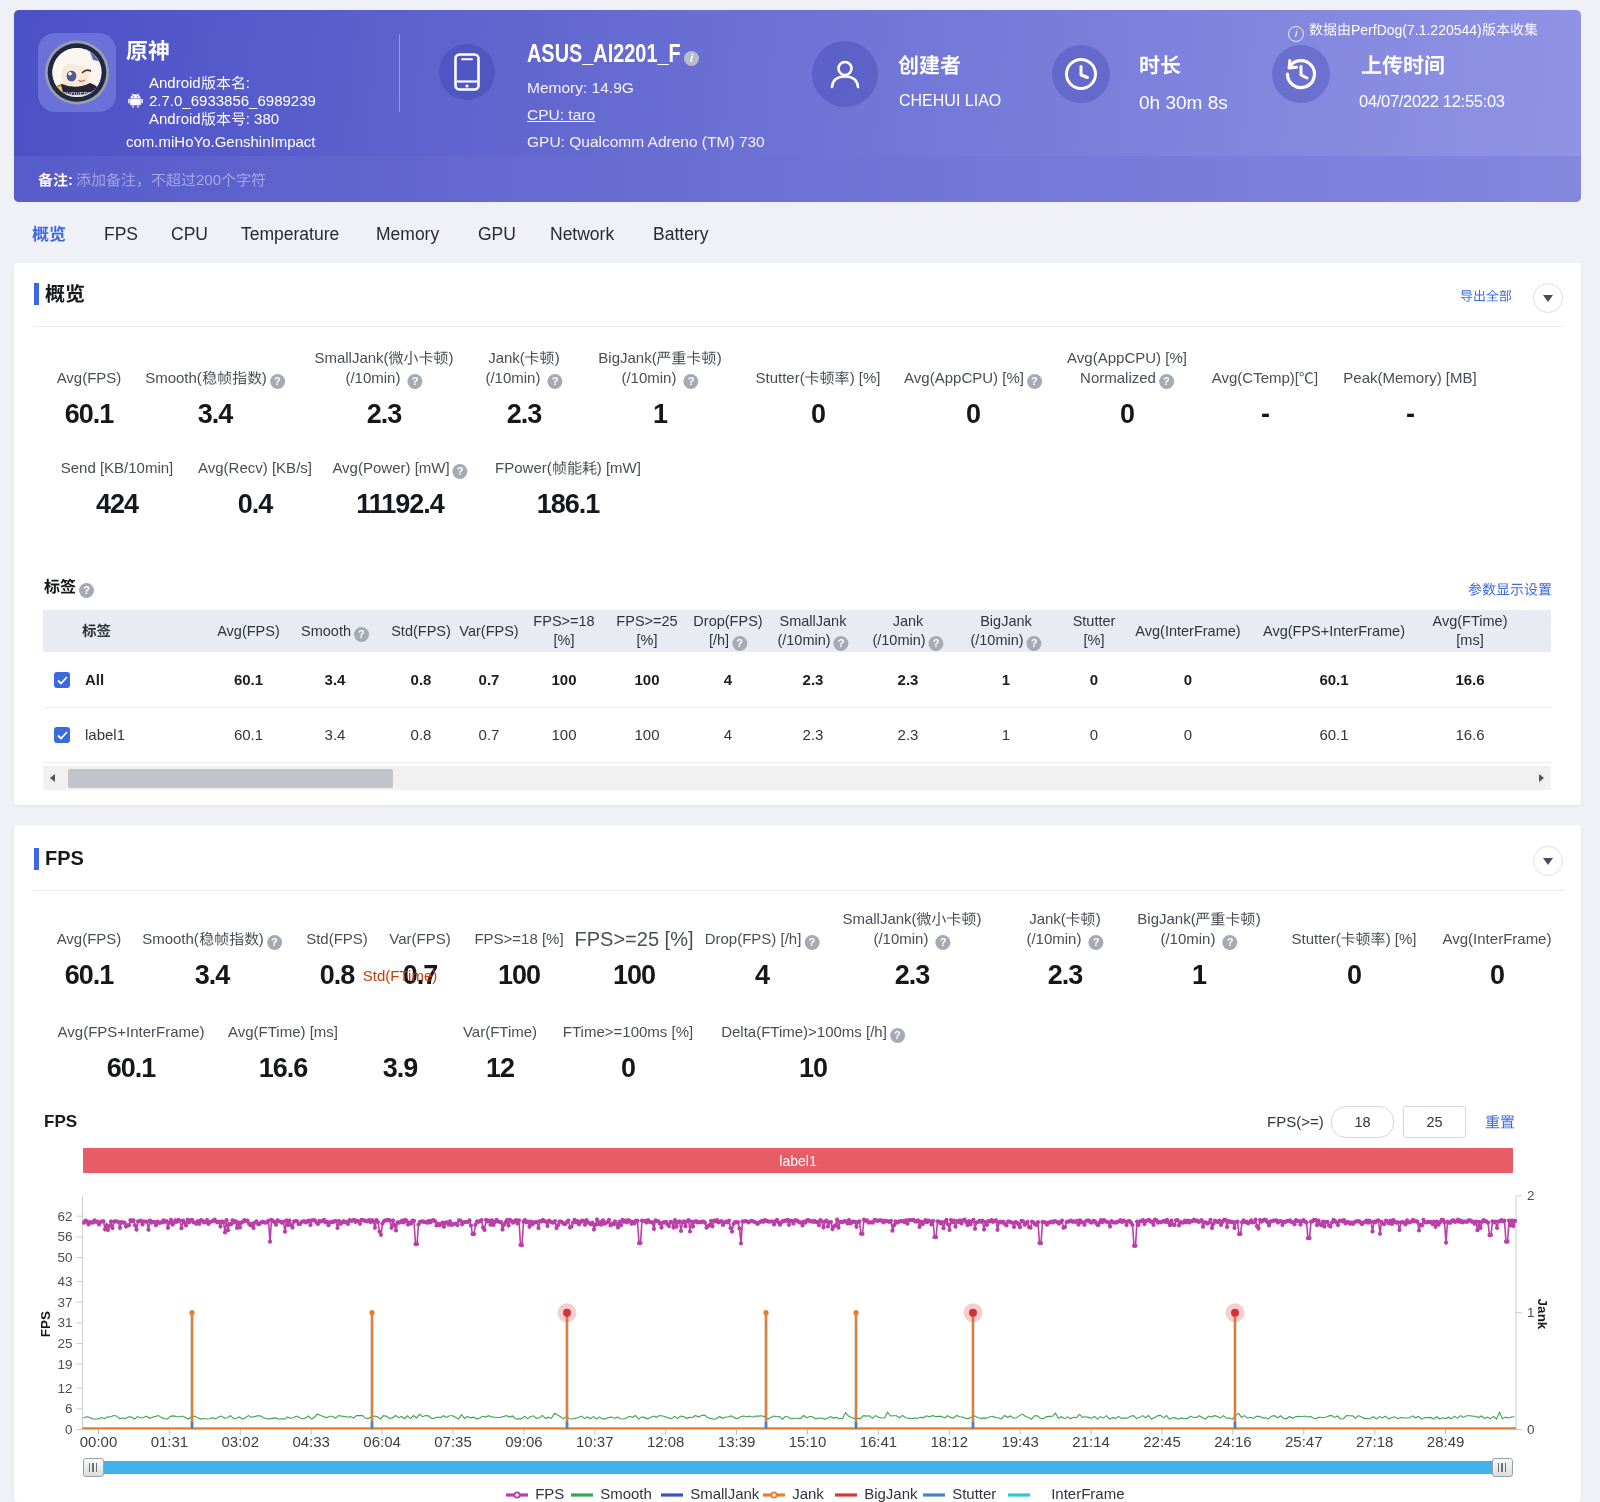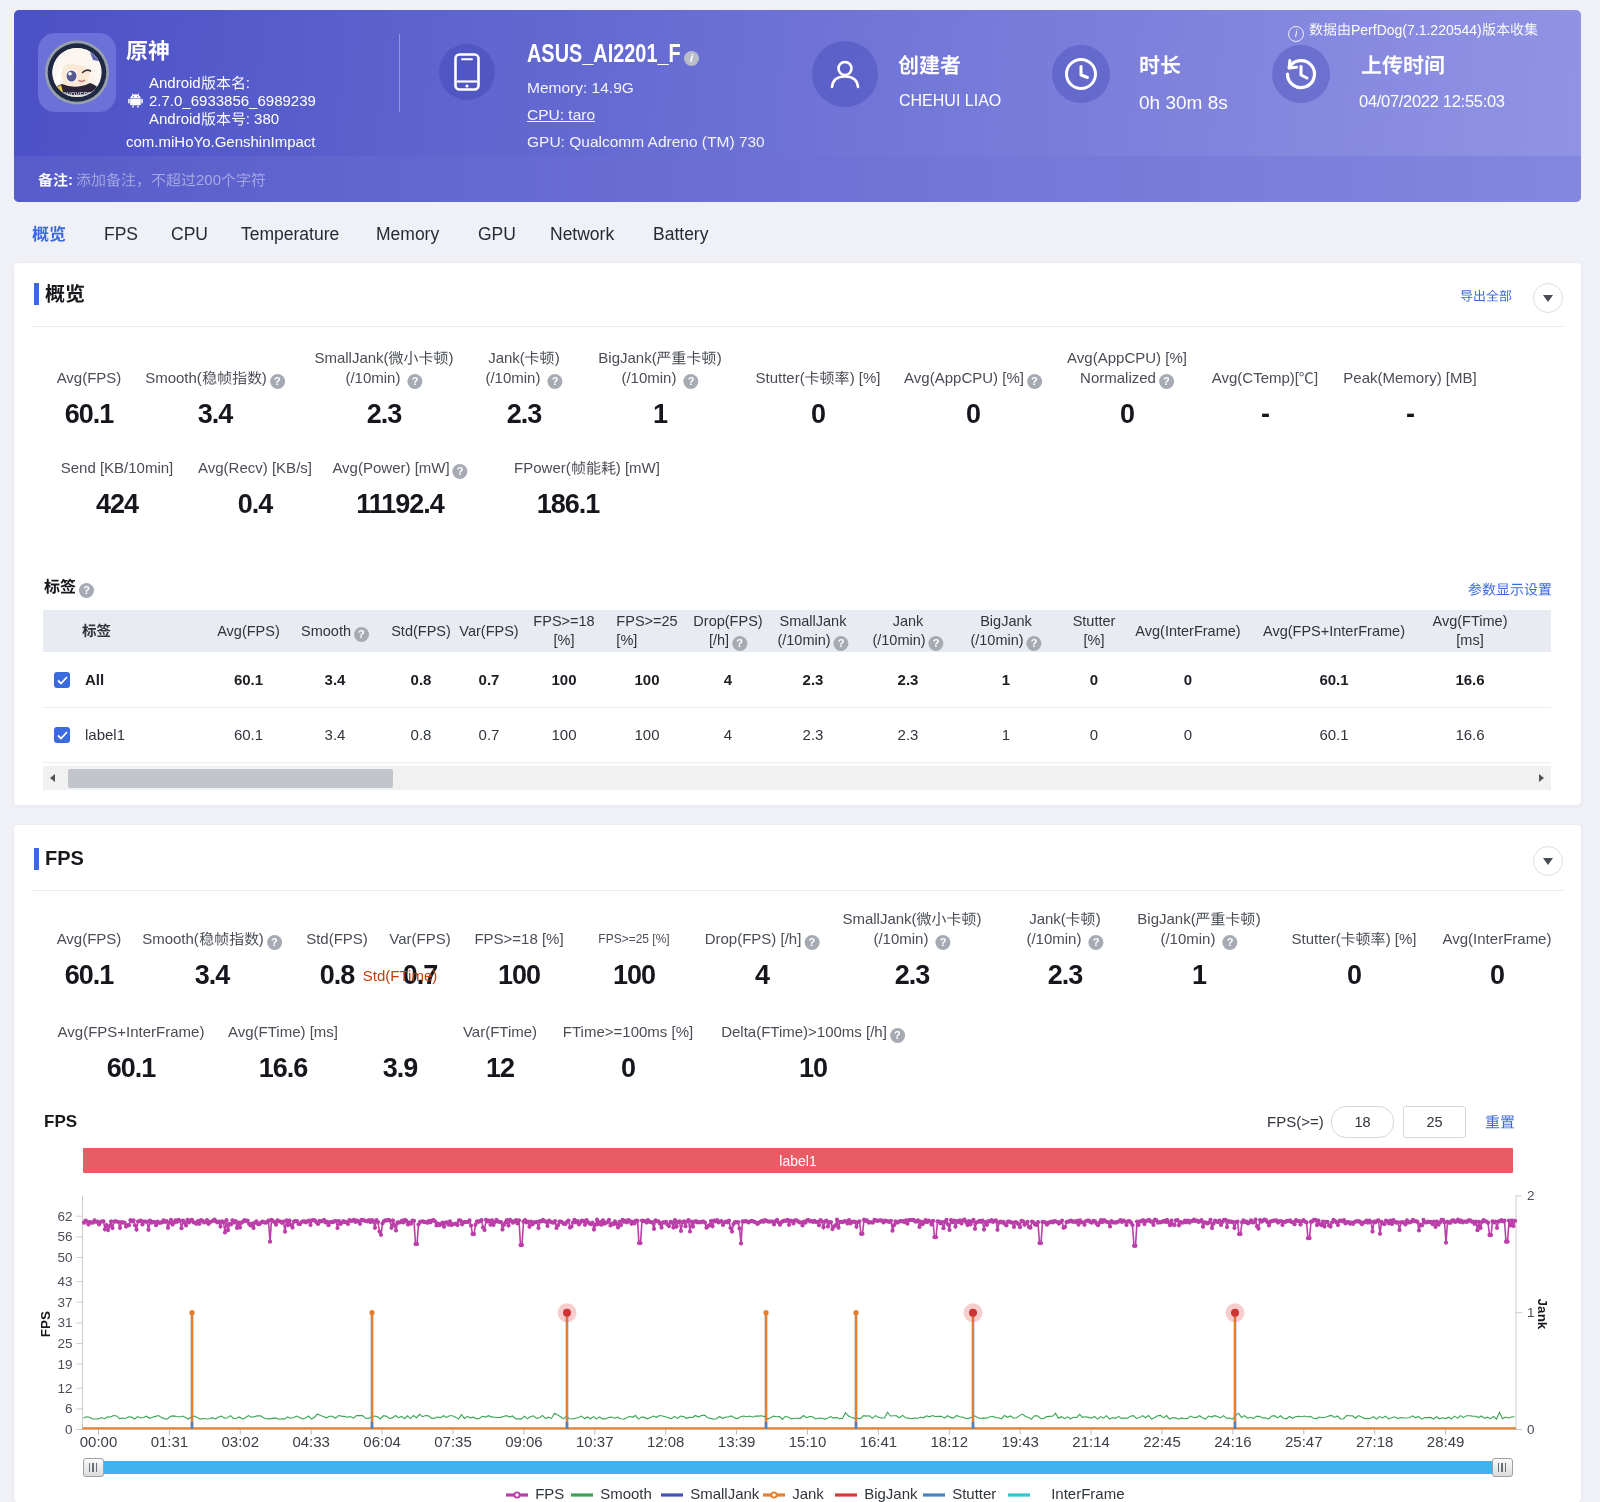--- a/index.html
+++ b/index.html
@@ -306,21 +306,21 @@
     </svg>]</div>
 <div style="position:absolute;left:1265px;top:399px;transform:translateX(-50%);white-space:nowrap;font-size:27px;font-weight:bold;color:#15171c;letter-spacing:-1px">-</div>
 <div style="position:absolute;left:1410px;top:368px;transform:translateX(-50%);white-space:nowrap;font-size:15px;line-height:20px;color:#4a4d55;text-align:center">Peak(Memory) [MB]</div>
 <div style="position:absolute;left:1410px;top:399px;transform:translateX(-50%);white-space:nowrap;font-size:27px;font-weight:bold;color:#15171c;letter-spacing:-1px">-</div>
 <div style="position:absolute;left:117px;top:458px;transform:translateX(-50%);white-space:nowrap;font-size:15px;line-height:20px;color:#4a4d55;text-align:center">Send [KB/10min]</div>
 <div style="position:absolute;left:117px;top:489px;transform:translateX(-50%);white-space:nowrap;font-size:27px;font-weight:bold;color:#15171c;letter-spacing:-1px">424</div>
 <div style="position:absolute;left:255px;top:458px;transform:translateX(-50%);white-space:nowrap;font-size:15px;line-height:20px;color:#4a4d55;text-align:center">Avg(Recv) [KB/s]</div>
 <div style="position:absolute;left:255px;top:489px;transform:translateX(-50%);white-space:nowrap;font-size:27px;font-weight:bold;color:#15171c;letter-spacing:-1px">0.4</div>
 <div style="position:absolute;left:400px;top:458px;transform:translateX(-50%);white-space:nowrap;font-size:15px;line-height:20px;color:#4a4d55;text-align:center">Avg(Power) [mW]<span style="display:inline-block;width:15px;height:15px;border-radius:50%;background:#a6abb3;color:#fff;font-size:11px;line-height:15px;text-align:center;font-weight:bold;vertical-align:-2px;margin-left:3px">?</span></div>
 <div style="position:absolute;left:400px;top:489px;transform:translateX(-50%);white-space:nowrap;font-size:27px;font-weight:bold;color:#15171c;letter-spacing:-1px">11192.4</div>
-<div style="position:absolute;left:587px;top:458px;transform:translateX(-50%);white-space:nowrap;font-size:15px;line-height:20px;color:#4a4d55;text-align:center">FPower(<svg style="display:inline-block;vertical-align:-2.4px" width="45.0" height="15.9" viewBox="0 -13.5 45.0 15.9">
+<div style="position:absolute;left:568px;top:458px;transform:translateX(-50%);white-space:nowrap;font-size:15px;line-height:20px;color:#4a4d55;text-align:center">FPower(<svg style="display:inline-block;vertical-align:-2.4px" width="45.0" height="15.9" viewBox="0 -13.5 45.0 15.9">
       <g fill="#4a4d55" transform="scale(0.015)">
         <use href="#gr19" transform="translate(0.0,0)"></use>
         <use href="#gr23" transform="translate(1000.0,0)"></use>
         <use href="#gr32" transform="translate(2000.0,0)"></use>
       </g>
     </svg>) [mW]</div>
 <div style="position:absolute;left:568px;top:489px;transform:translateX(-50%);white-space:nowrap;font-size:27px;font-weight:bold;color:#15171c;letter-spacing:-1px">186.1</div>
 <div style="position:absolute;left:44px;top:578px;"><svg style="display:inline-block;vertical-align:-2.56px" width="32.0" height="16.96" viewBox="0 -14.4 32.0 16.96">
       <g fill="#17181c" transform="scale(0.016)">
         <use href="#gb50" transform="translate(0.0,0)"></use>
@@ -342,21 +342,21 @@
       <g fill="#30343c" transform="scale(0.0145)">
         <use href="#gb50" transform="translate(0.0,0)"></use>
         <use href="#gb57" transform="translate(1000.0,0)"></use>
       </g>
     </svg></div>
 <div style="position:absolute;left:248.5px;top:621.5px;transform:translateX(-50%);white-space:nowrap;font-size:14.5px;line-height:19px;color:#30343c;text-align:center">Avg(FPS)</div>
 <div style="position:absolute;left:335px;top:621.5px;transform:translateX(-50%);white-space:nowrap;font-size:14.5px;line-height:19px;color:#30343c;text-align:center">Smooth<span style="display:inline-block;width:15px;height:15px;border-radius:50%;background:#a6abb3;color:#fff;font-size:11px;line-height:15px;text-align:center;font-weight:bold;vertical-align:-2px;margin-left:3px">?</span></div>
 <div style="position:absolute;left:421px;top:621.5px;transform:translateX(-50%);white-space:nowrap;font-size:14.5px;line-height:19px;color:#30343c;text-align:center">Std(FPS)</div>
 <div style="position:absolute;left:489px;top:621.5px;transform:translateX(-50%);white-space:nowrap;font-size:14.5px;line-height:19px;color:#30343c;text-align:center">Var(FPS)</div>
 <div style="position:absolute;left:564px;top:612.0px;transform:translateX(-50%);white-space:nowrap;font-size:14.5px;line-height:19px;color:#30343c;text-align:center">FPS&gt;=18<br>[%]</div>
-<div style="position:absolute;left:647px;top:612.0px;transform:translateX(-50%);white-space:nowrap;font-size:14.5px;line-height:19px;color:#30343c;text-align:left">FPS&gt;=25<br>[%]</div>
+<div style="position:absolute;left:647px;top:612.0px;transform:translateX(-50%);white-space:nowrap;font-size:14.5px;line-height:19px;color:#30343c;text-align:center">FPS&gt;=25<br>[%]</div>
 <div style="position:absolute;left:728px;top:612.0px;transform:translateX(-50%);white-space:nowrap;font-size:14.5px;line-height:19px;color:#30343c;text-align:center">Drop(FPS)<br>[/h]<span style="display:inline-block;width:15px;height:15px;border-radius:50%;background:#a6abb3;color:#fff;font-size:11px;line-height:15px;text-align:center;font-weight:bold;vertical-align:-2px;margin-left:3px">?</span></div>
 <div style="position:absolute;left:813px;top:612.0px;transform:translateX(-50%);white-space:nowrap;font-size:14.5px;line-height:19px;color:#30343c;text-align:center">SmallJank<br>(/10min)<span style="display:inline-block;width:15px;height:15px;border-radius:50%;background:#a6abb3;color:#fff;font-size:11px;line-height:15px;text-align:center;font-weight:bold;vertical-align:-2px;margin-left:3px">?</span></div>
 <div style="position:absolute;left:908px;top:612.0px;transform:translateX(-50%);white-space:nowrap;font-size:14.5px;line-height:19px;color:#30343c;text-align:center">Jank<br>(/10min)<span style="display:inline-block;width:15px;height:15px;border-radius:50%;background:#a6abb3;color:#fff;font-size:11px;line-height:15px;text-align:center;font-weight:bold;vertical-align:-2px;margin-left:3px">?</span></div>
 <div style="position:absolute;left:1006px;top:612.0px;transform:translateX(-50%);white-space:nowrap;font-size:14.5px;line-height:19px;color:#30343c;text-align:center">BigJank<br>(/10min)<span style="display:inline-block;width:15px;height:15px;border-radius:50%;background:#a6abb3;color:#fff;font-size:11px;line-height:15px;text-align:center;font-weight:bold;vertical-align:-2px;margin-left:3px">?</span></div>
 <div style="position:absolute;left:1094px;top:612.0px;transform:translateX(-50%);white-space:nowrap;font-size:14.5px;line-height:19px;color:#30343c;text-align:center">Stutter<br>[%]</div>
 <div style="position:absolute;left:1188px;top:621.5px;transform:translateX(-50%);white-space:nowrap;font-size:14.5px;line-height:19px;color:#30343c;text-align:center">Avg(InterFrame)</div>
 <div style="position:absolute;left:1334px;top:621.5px;transform:translateX(-50%);white-space:nowrap;font-size:14.5px;line-height:19px;color:#30343c;text-align:center">Avg(FPS+InterFrame)</div>
 <div style="position:absolute;left:1470px;top:612.0px;transform:translateX(-50%);white-space:nowrap;font-size:14.5px;line-height:19px;color:#30343c;text-align:center">Avg(FTime)<br>[ms]</div>
 <div style="position:absolute;left:54px;top:672px;">
     <div style="width:16px;height:16px;border-radius:3px;background:#3a6ae0;display:flex;align-items:center;justify-content:center">
@@ -435,21 +435,21 @@
         <use href="#gr3" transform="translate(3000.0,0)"></use>
       </g>
     </svg>)<span style="display:inline-block;width:15px;height:15px;border-radius:50%;background:#a6abb3;color:#fff;font-size:11px;line-height:15px;text-align:center;font-weight:bold;vertical-align:-2px;margin-left:3px">?</span></div>
 <div style="position:absolute;left:212px;top:960px;transform:translateX(-50%);white-space:nowrap;font-size:27px;font-weight:bold;color:#15171c;letter-spacing:-1px">3.4</div>
 <div style="position:absolute;left:337px;top:929px;transform:translateX(-50%);white-space:nowrap;font-size:15px;line-height:20px;color:#4a4d55;text-align:center">Std(FPS)</div>
 <div style="position:absolute;left:337px;top:960px;transform:translateX(-50%);white-space:nowrap;font-size:27px;font-weight:bold;color:#15171c;letter-spacing:-1px">0.8</div>
 <div style="position:absolute;left:420px;top:929px;transform:translateX(-50%);white-space:nowrap;font-size:15px;line-height:20px;color:#4a4d55;text-align:center">Var(FPS)</div>
 <div style="position:absolute;left:420px;top:960px;transform:translateX(-50%);white-space:nowrap;font-size:27px;font-weight:bold;color:#15171c;letter-spacing:-1px">0.7</div>
 <div style="position:absolute;left:519px;top:929px;transform:translateX(-50%);white-space:nowrap;font-size:15px;line-height:20px;color:#4a4d55;text-align:center">FPS&gt;=18 [%]</div>
 <div style="position:absolute;left:519px;top:960px;transform:translateX(-50%);white-space:nowrap;font-size:27px;font-weight:bold;color:#15171c;letter-spacing:-1px">100</div>
-<div style="position:absolute;left:634px;top:929px;transform:translateX(-50%);white-space:nowrap;font-size:12px;line-height:20px;color:#4a4d55;text-align:center">FPS&gt;=25 [%]</div>
+<div style="position:absolute;left:634px;top:929px;transform:translateX(-50%);white-space:nowrap;font-size:20px;line-height:20px;color:#4a4d55;text-align:center">FPS&gt;=25 [%]</div>
 <div style="position:absolute;left:634px;top:960px;transform:translateX(-50%);white-space:nowrap;font-size:27px;font-weight:bold;color:#15171c;letter-spacing:-1px">100</div>
 <div style="position:absolute;left:762px;top:929px;transform:translateX(-50%);white-space:nowrap;font-size:15px;line-height:20px;color:#4a4d55;text-align:center">Drop(FPS) [/h]<span style="display:inline-block;width:15px;height:15px;border-radius:50%;background:#a6abb3;color:#fff;font-size:11px;line-height:15px;text-align:center;font-weight:bold;vertical-align:-2px;margin-left:3px">?</span></div>
 <div style="position:absolute;left:762px;top:960px;transform:translateX(-50%);white-space:nowrap;font-size:27px;font-weight:bold;color:#15171c;letter-spacing:-1px">4</div>
 <div style="position:absolute;left:912px;top:909px;transform:translateX(-50%);white-space:nowrap;font-size:15px;line-height:20px;color:#4a4d55;text-align:center">SmallJank(<svg style="display:inline-block;vertical-align:-2.4px" width="60.0" height="15.9" viewBox="0 -13.5 60.0 15.9">
       <g fill="#4a4d55" transform="scale(0.015)">
         <use href="#gr12" transform="translate(0.0,0)"></use>
         <use href="#gr35" transform="translate(1000.0,0)"></use>
         <use href="#gr24" transform="translate(2000.0,0)"></use>
         <use href="#gr40" transform="translate(3000.0,0)"></use>
       </g>

